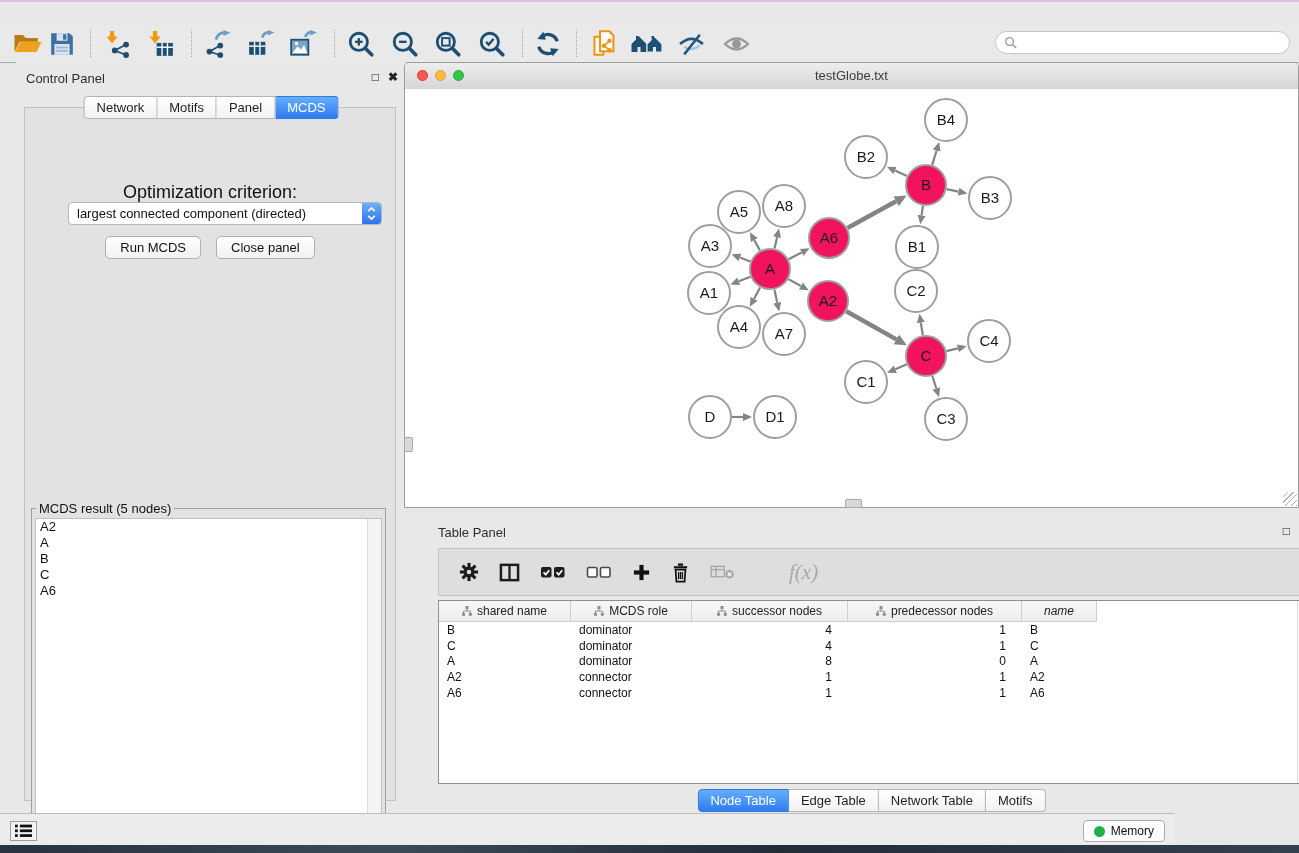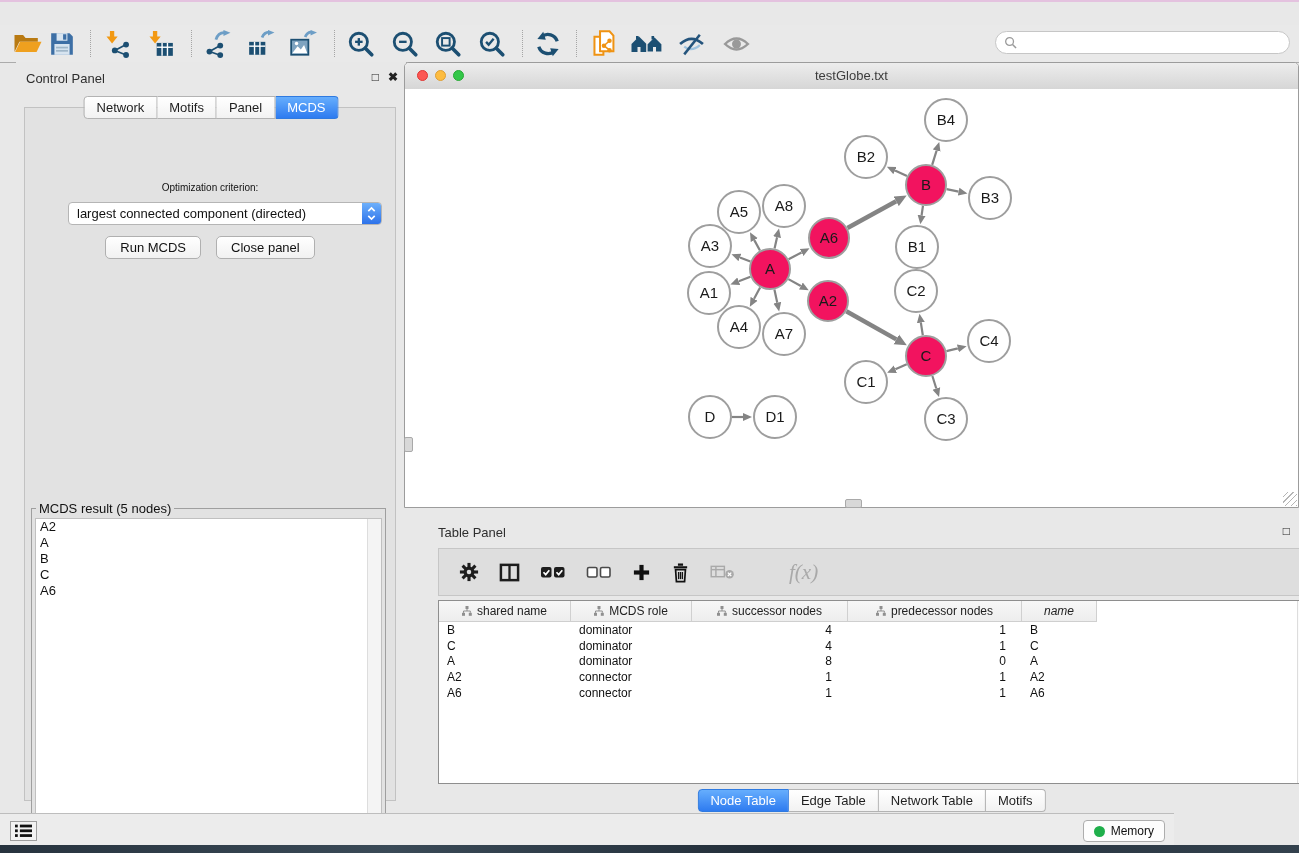--- a/index.html
+++ b/index.html
@@ -34,21 +34,21 @@
   .cp-box{position:absolute;left:8px;top:45px;width:372px;height:694px;background:#e2e2e2;
           border:1px solid #c2c2c2;box-sizing:border-box;}
   .seg{display:inline-flex;align-items:center;}
   .seg button{appearance:none;border:1px solid #b3b3b3;border-left:none;
       background:linear-gradient(#ffffff,#f2f2f2);padding:3px 12px;font-size:13px;color:#1e1e1e;
       font-family:"Liberation Sans",sans-serif;cursor:default;line-height:15px;}
   .seg button:first-child{border-left:1px solid #b3b3b3;border-radius:4px 0 0 4px;}
   .seg button:last-child{border-radius:0 4px 4px 0;}
   .seg button.active{background:linear-gradient(#66aefd,#2e7bf0);border-color:#2f7ae0;color:#fff;}
   #cp-tabs{position:absolute;left:50%;transform:translateX(-50%);top:34px;z-index:5;}
-  .opt-label{position:absolute;left:0;width:100%;top:74px;text-align:center;font-size:10px;color:#111;}
+  .opt-label{position:absolute;left:0;width:100%;top:74px;text-align:center;font-size:18px;color:#111;}
   .dropdown{position:absolute;left:43px;top:94px;width:314px;height:23px;background:#ffffff;
             border:1px solid #b5b5b5;border-radius:4px;box-sizing:border-box;display:flex;align-items:center;}
   .dropdown .dval{flex:1;font-size:13px;color:#111;padding-left:8px;white-space:nowrap;overflow:hidden;}
   .dropdown .stepper{width:19px;height:21px;border-radius:0 3px 3px 0;
             background:linear-gradient(#6db0fb,#2d72ea);display:flex;align-items:center;justify-content:center;}
   .cp-buttons{position:absolute;left:0;width:100%;top:128px;display:flex;justify-content:center;gap:15px;}
   .mac-btn{appearance:none;background:linear-gradient(#ffffff,#f1f1f1);border:1px solid #b0b0b0;
            border-radius:5px;font-size:13px;color:#111;padding:3px 14px;
            font-family:"Liberation Sans",sans-serif;height:23px;cursor:default;}
   fieldset.result{position:absolute;left:6px;top:393px;width:353px;height:330px;margin:0;padding:0;

